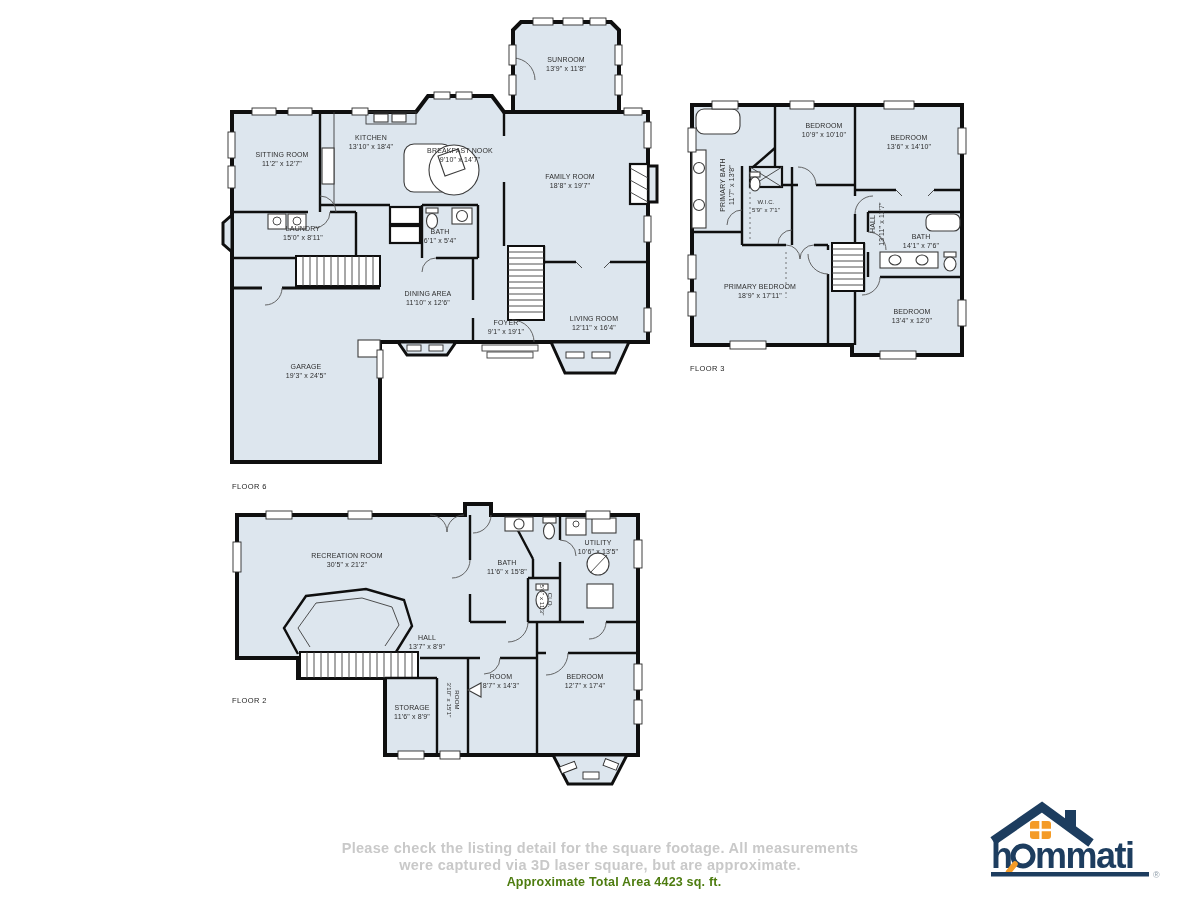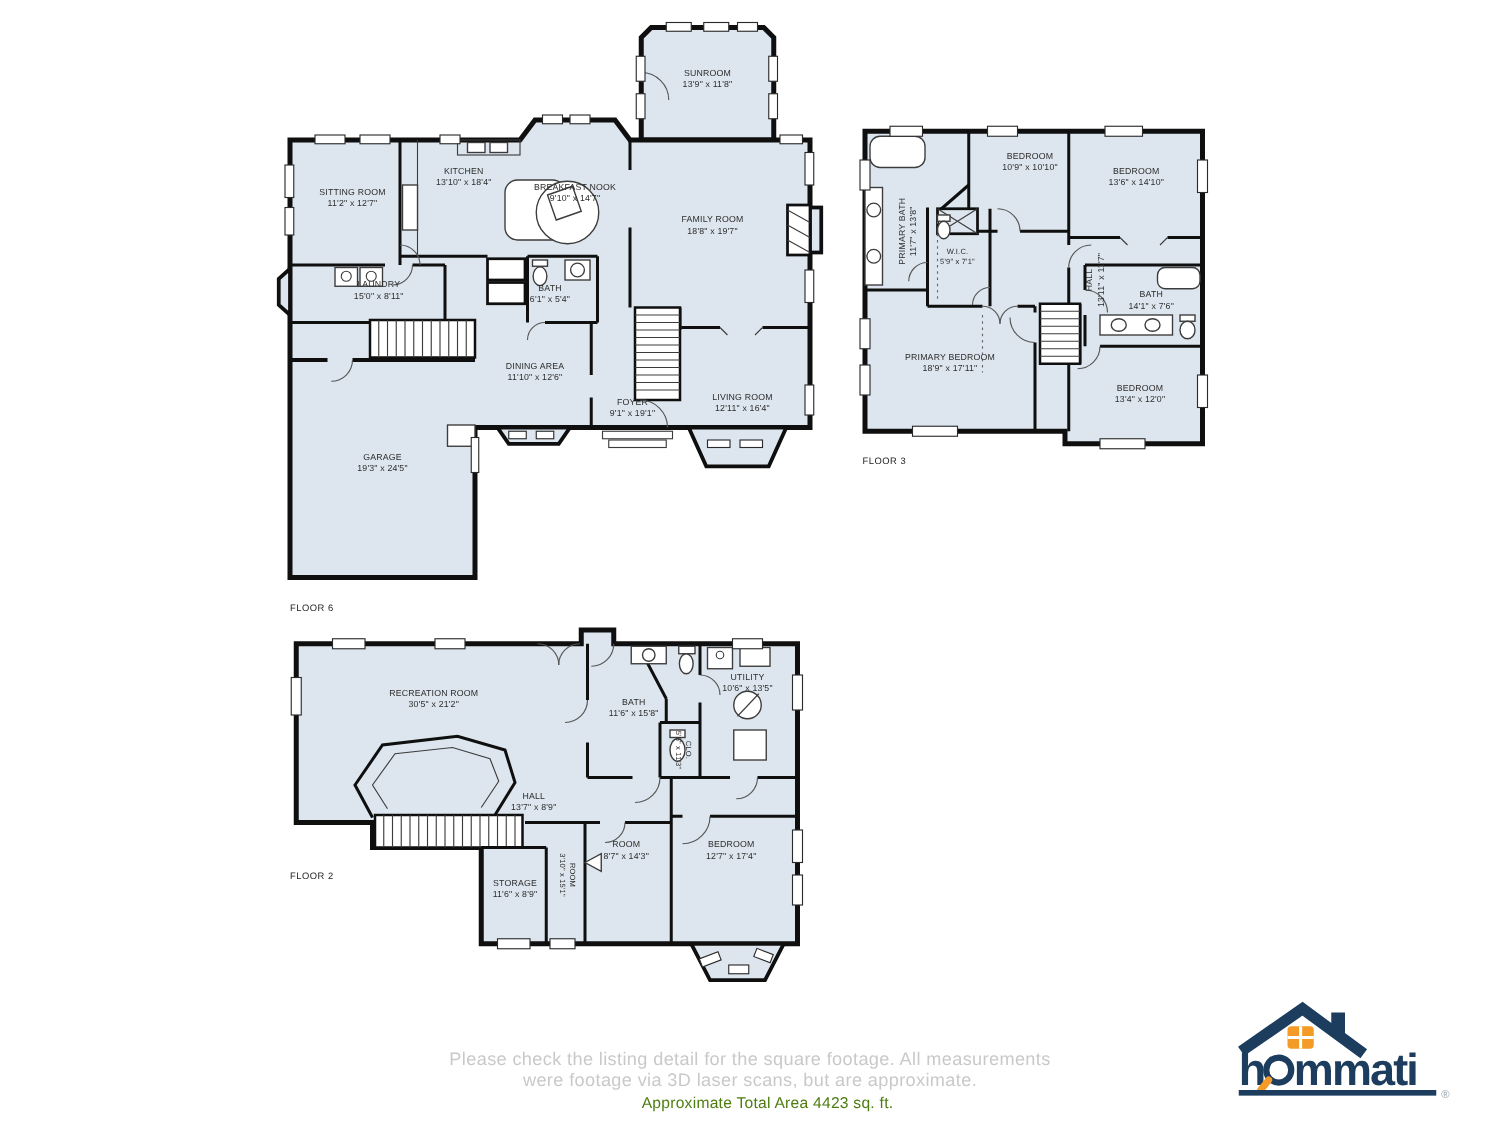--- a/index.html
+++ b/index.html
@@ -23,21 +23,21 @@
   
   .room-label{position:absolute;transform:translate(-50%,-50%);text-align:center;color:#2d2d2d;
               font-size:7px;line-height:1.3;letter-spacing:.15px;white-space:nowrap;}
   .room-label .rname,.room-label .rdims{display:block;}
   .room-label.small{font-size:6px;}
   .rot-up{transform:translate(-50%,-50%) rotate(-90deg);}
   .rot-down{transform:translate(-50%,-50%) rotate(90deg);}
   .floor-label{position:absolute;font-size:7.5px;color:#1d1d1d;letter-spacing:.4px;}
 
   
-  .footer-line{position:absolute;left:0;width:1200px;text-align:center;}
+  .footer-line{position:absolute;left:0;width:1200px;text-align:center;font-weight:bold;}
   .footer-line.l1{top:840px;font-size:14.5px;color:#c9c9c9;letter-spacing:.3px;}
   .footer-line.l2{top:857px;font-size:14.5px;color:#c9c9c9;letter-spacing:.3px;}
   .footer-line.l3{top:875px;font-size:12.5px;color:#4d7c0f;letter-spacing:.2px;margin-left:14px;}
 
   .logo{position:absolute;left:983px;top:794px;width:202px;height:92px;}
 </style>
 </head>
 <body>
 
 <div class="canvas">
@@ -367,21 +367,21 @@
       <span class="rname">ROOM</span>
       <span class="rdims">8'7" x 14'3"</span>
     </div>
   <div class="room-label" style="left:585px;top:681px">
       <span class="rname">BEDROOM</span>
       <span class="rdims">12'7" x 17'4"</span>
     </div>
   <div class="floor-label" style="left:232px;top:696px">FLOOR 2</div>
 
   <div class="footer-line l1">Please check the listing detail for the square footage. All measurements</div>
-  <div class="footer-line l2">were footage via 3D laser scans, but are approximate.</div>
+  <div class="footer-line l2">were captured via 3D laser square, but are approximate.</div>
   <div class="footer-line l3">Approximate Total Area 4423 sq. ft.</div>
 
   <svg class="logo" viewBox="0 0 202 92">
     <path d="M10,47 L59,13 L108,49" fill="none" stroke="#1d3d5f" stroke-width="9"></path>
     <rect x="82" y="16" width="11" height="18" fill="#1d3d5f"></rect>
     <rect x="47" y="27" width="21" height="18" rx="3" fill="#f49b27"></rect>
     <path d="M57.5,27 V45 M47,36 H68" stroke="#ffffff" stroke-width="2.4" fill="none"></path>
     <text x="8" y="74" font-family="Liberation Sans, sans-serif" font-size="36" font-weight="bold" fill="#1d3d5f">h</text>
     <circle cx="40" cy="62" r="10" fill="none" stroke="#1d3d5f" stroke-width="5"></circle>
     <path d="M32,70 L25.5,78" stroke="#f49b27" stroke-width="5.5" stroke-linecap="round"></path>

